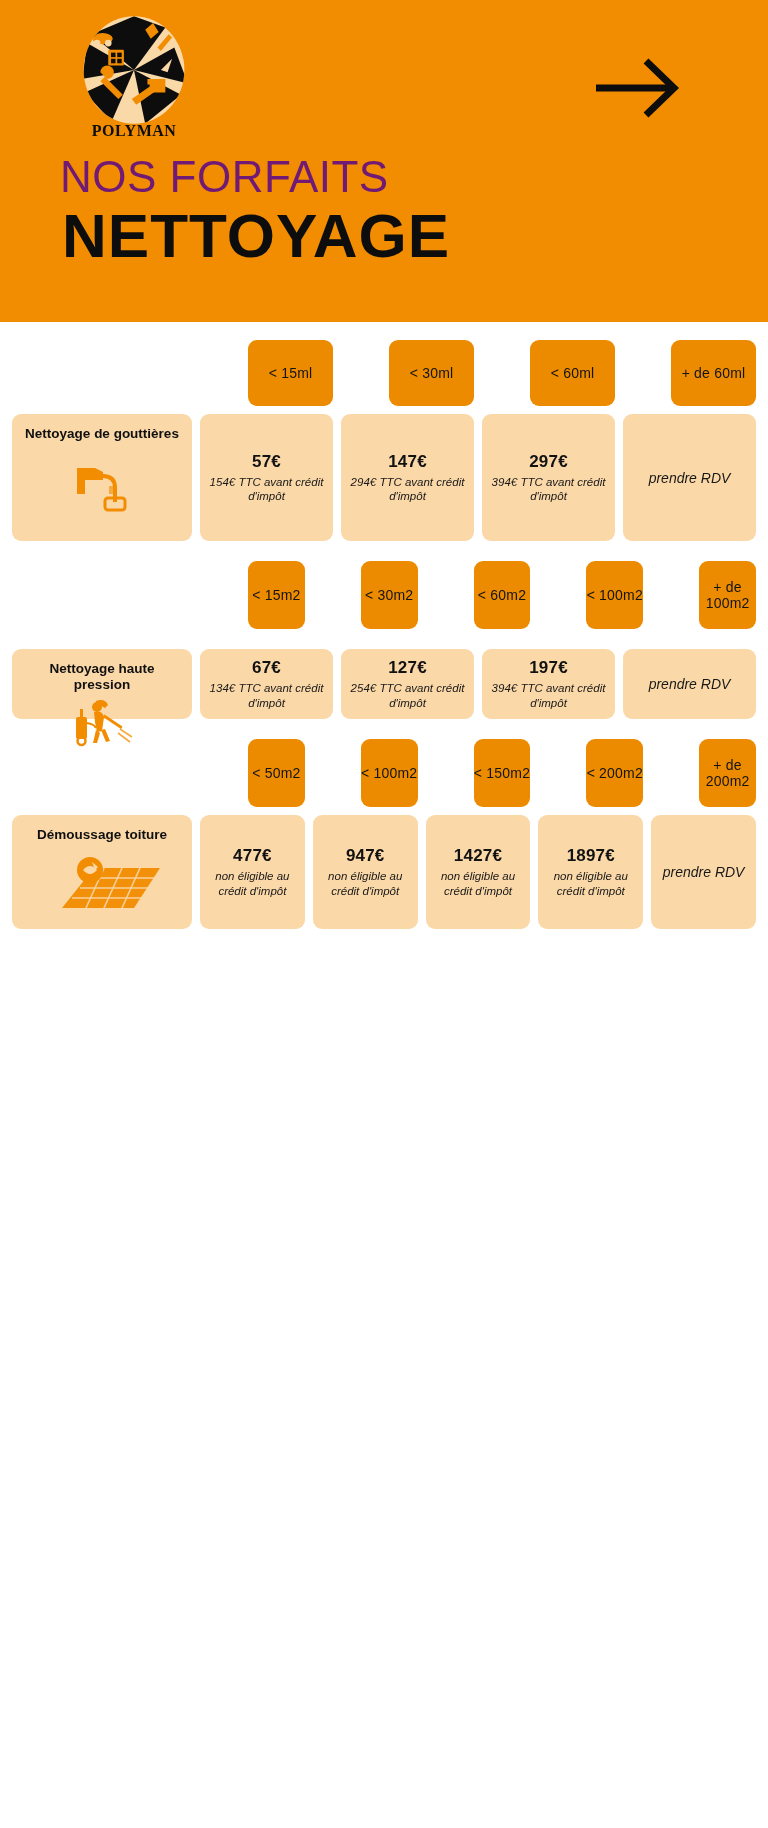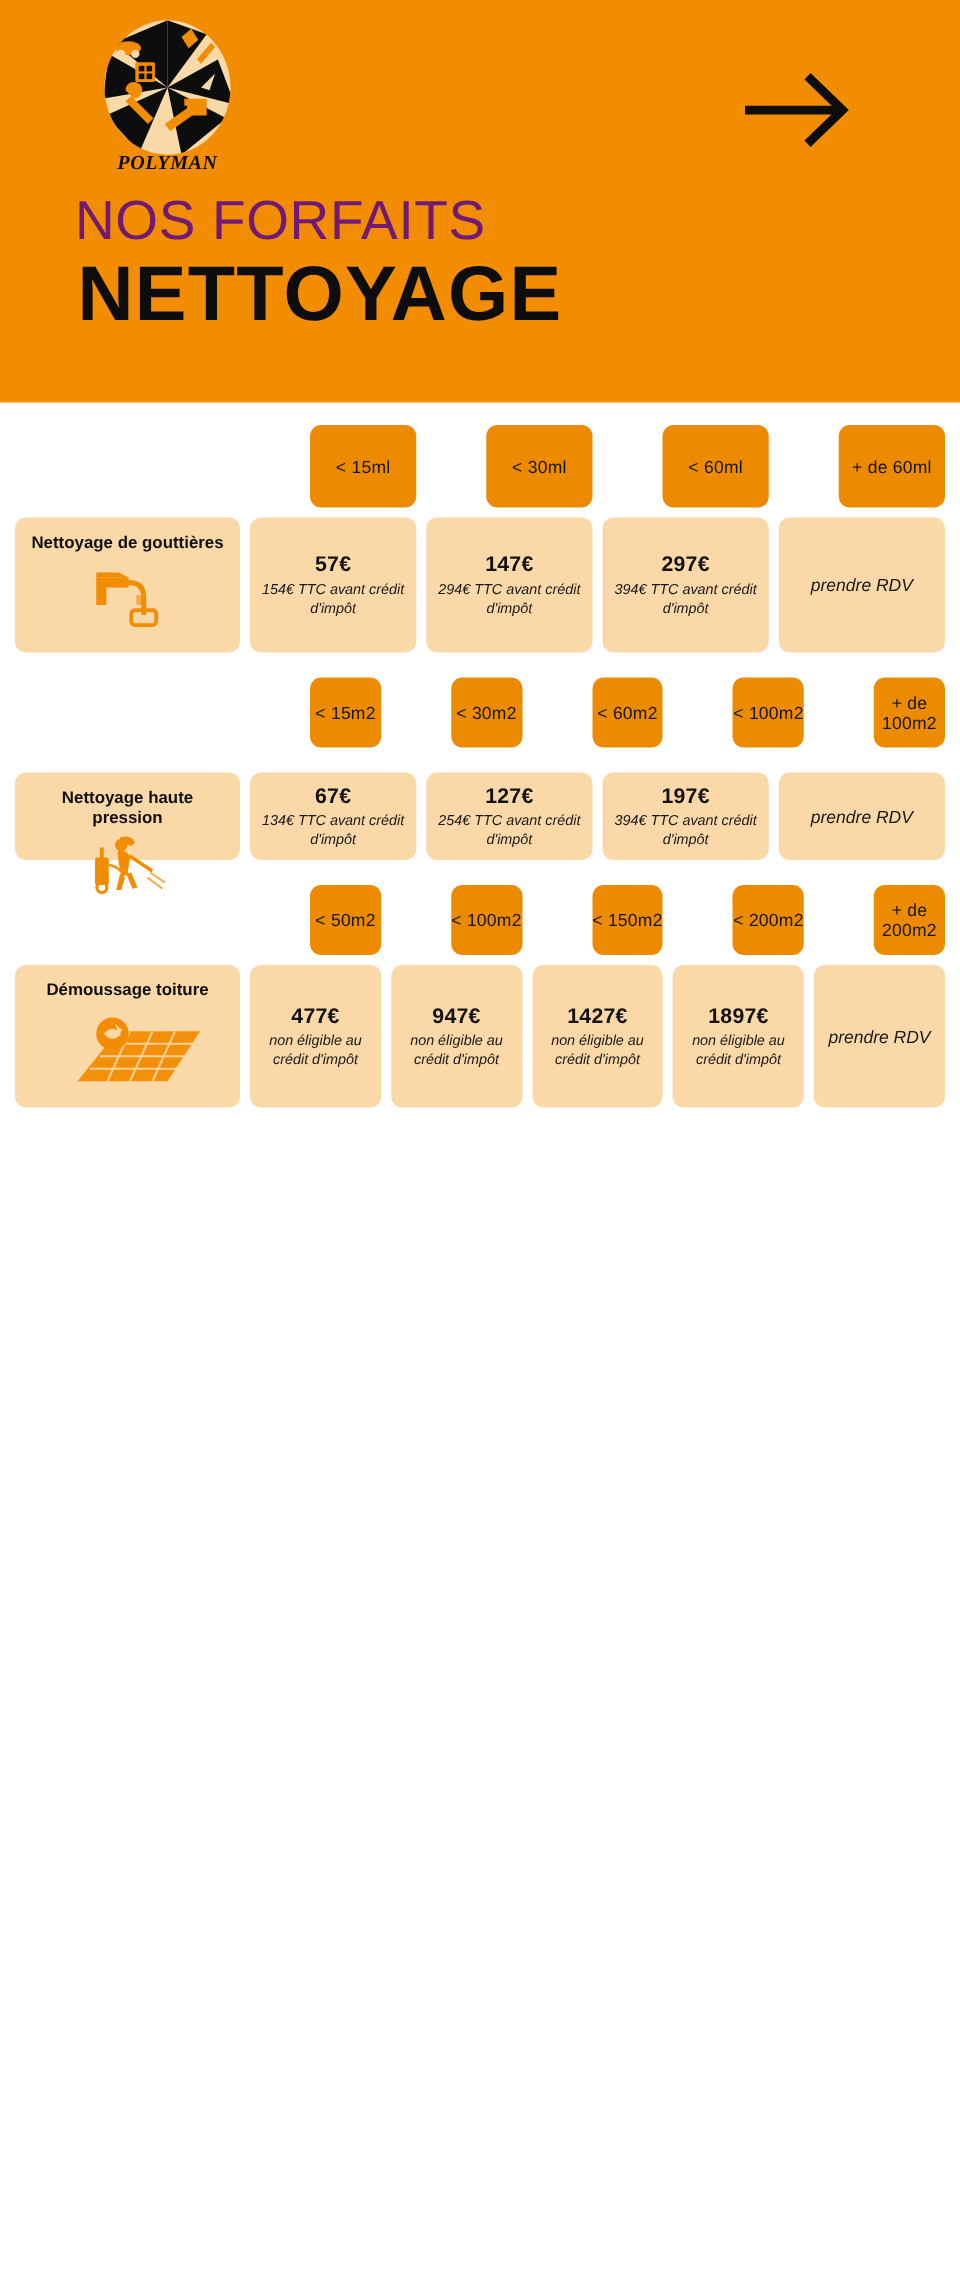--- a/index.html
+++ b/index.html
@@ -26,21 +26,20 @@
     height: 322px;
     background: #F28C00;
   }
 
   .logo-wrap {
     position: absolute;
     left: 78px;
     top: 14px;
     width: 116px;
     height: 130px;
-    font-style: italic;
   }
 
   .logo-mark {
     width: 112px;
     height: 112px;
     display: block;
   }
 
   .logo-word {
     position: absolute;
@@ -118,21 +117,21 @@
     justify-content: center;
     color: #141414;
     font-size: 14px;
     font-weight: 500;
     letter-spacing: 0.2px;
     text-align: center;
     margin-left: 48px;
   }
 
   .chips-row-4 .chip { height: 66px; }
-  .chips-row-5 .chip { height: 56px; }
+  .chips-row-5 .chip { height: 68px; }
 
   
   .cell {
     flex: 1 1 0;
     min-width: 0;
     background: #FBD8A8;
     border-radius: 9px;
     display: flex;
     flex-direction: column;
     align-items: center;
@@ -187,21 +186,21 @@
     display: flex;
     align-items: center;
     justify-content: center;
     width: 100%;
   }
 
   .row-gutters-1 { margin-top: 18px; }
   .row-gutters-2 { margin-top: 8px; }
   .row-gutters-3 { margin-top: 20px; }
 
-  .rows-h-1 { height: 108px; }
+  .rows-h-1 { height: 127px; }
   .rows-h-2 { height: 70px; margin-top: 20px; }
   .rows-h-3 { height: 114px; }
 </style>
 </head>
 <body>
 
 <div class="page">
 
   <div class="header">
 

